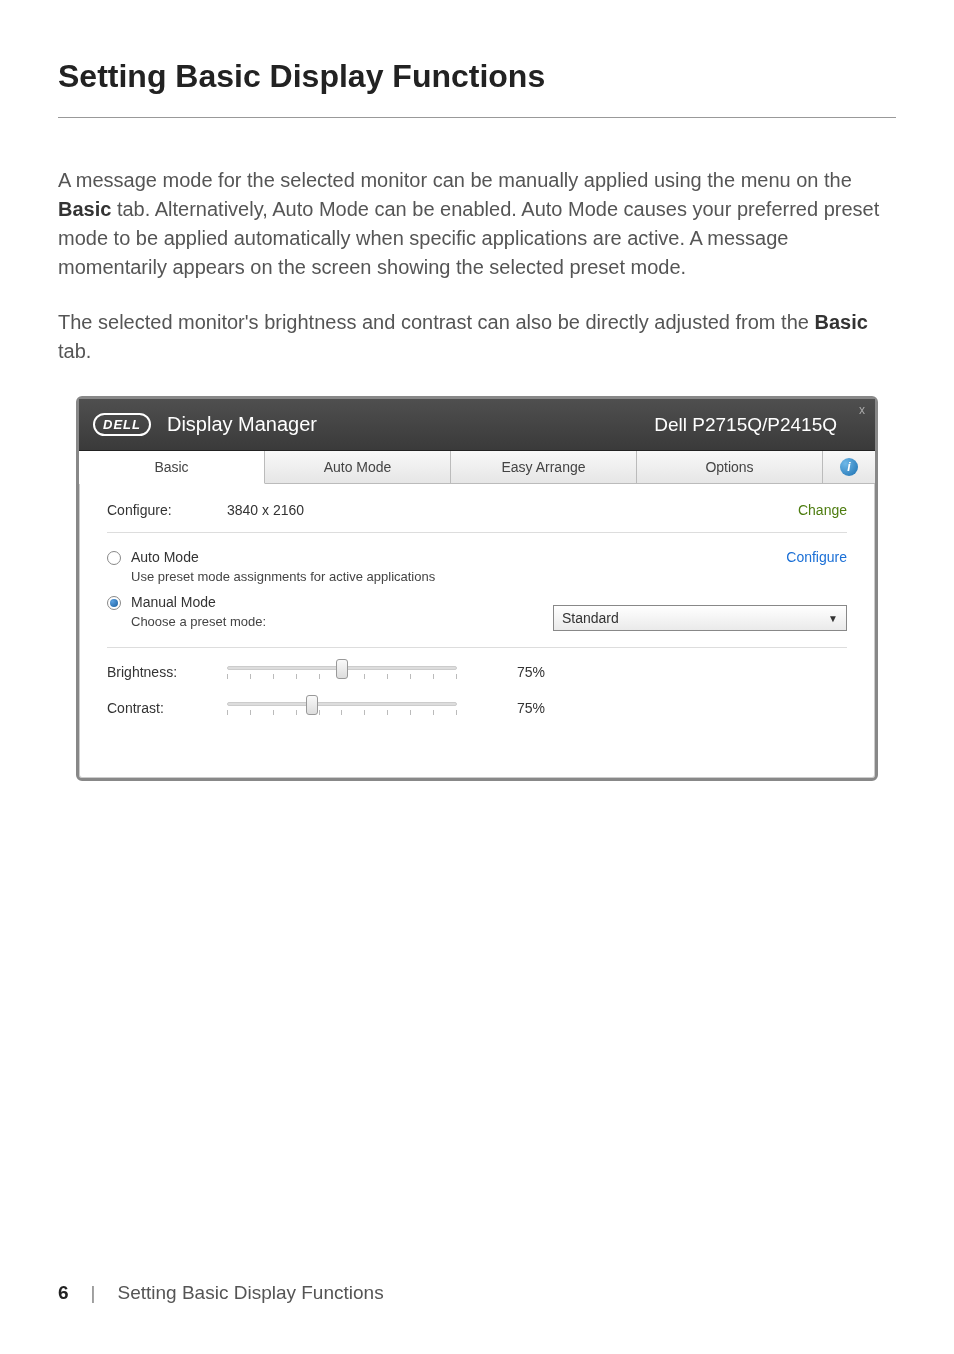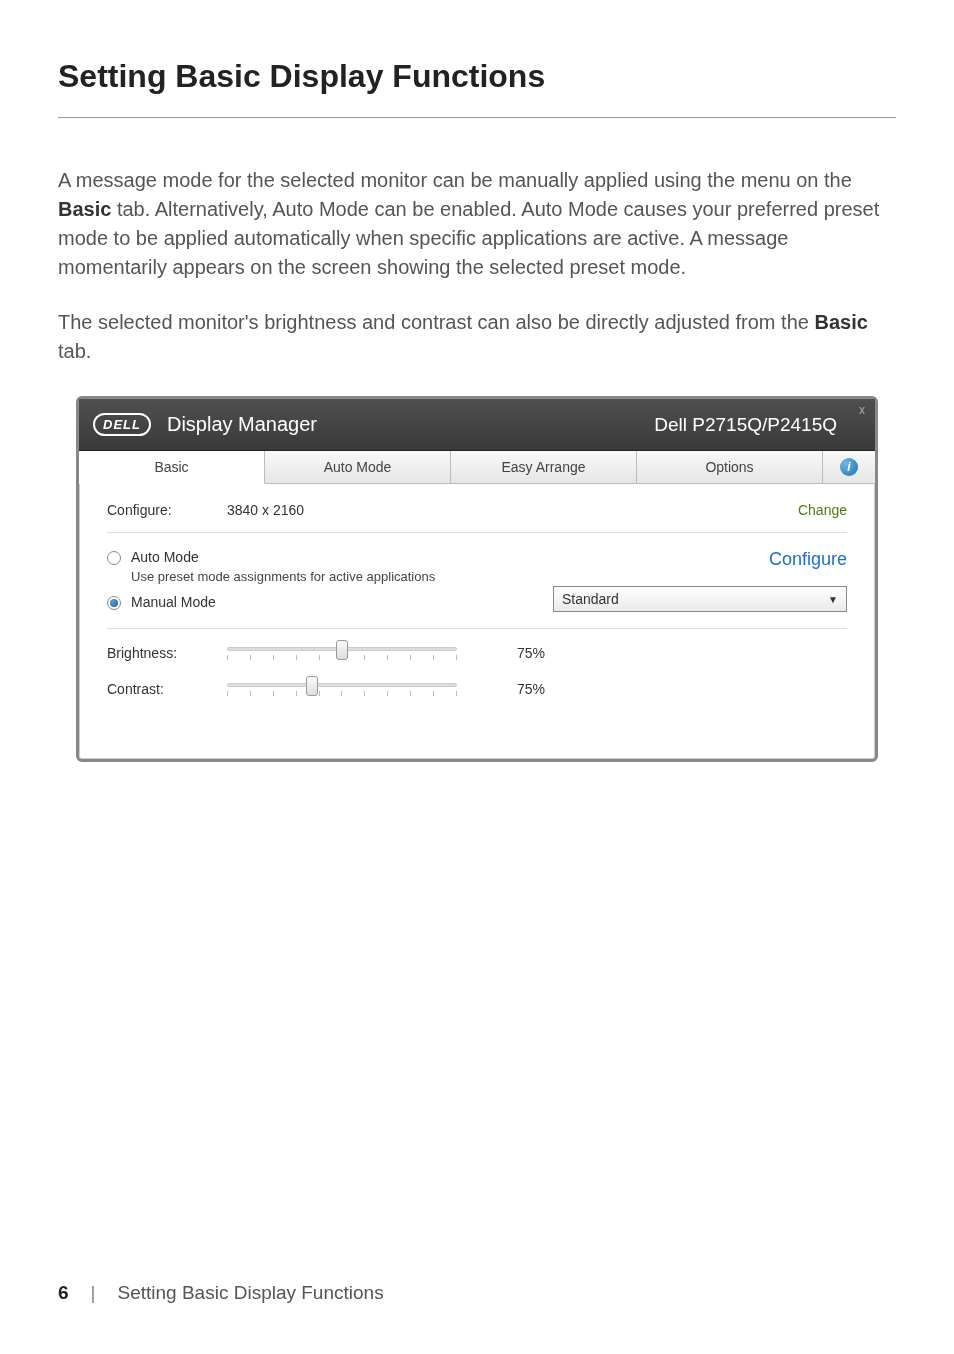--- a/index.html
+++ b/index.html
@@ -154,21 +154,21 @@
   .radio-sub {
     font-size: 13px;
     color: #444;
     margin-left: 24px;
     margin-bottom: 10px;
   }
   .configure-link {
     position: absolute;
     right: 0; top: 0;
     color: #1a6fd6;
-    font-size: 18px;
+    font-size: 14px;
     cursor: pointer;
   }
   .preset-select {
     position: absolute;
     right: 0;
     bottom: -2px;
     width: 294px;
     height: 26px;
     border: 1px solid #888;
     background: linear-gradient(#fff,#eaeaea);
@@ -279,20 +279,21 @@
         <div class="radio-row">
           <span class="radio"></span>
           <span class="radio-label">Auto Mode</span>
         </div>
         <div class="radio-sub">Use preset mode assignments for active applications</div>
 
         <div class="radio-row">
           <span class="radio checked"></span>
           <span class="radio-label">Manual Mode</span>
         </div>
+        <div class="radio-sub">Choose a preset mode:</div>
 
         <div class="preset-select">
           <span>Standard</span>
           <span class="caret">▼</span>
         </div>
       </div>
 
       <hr class="divider">
 
       <div class="slider-row">

